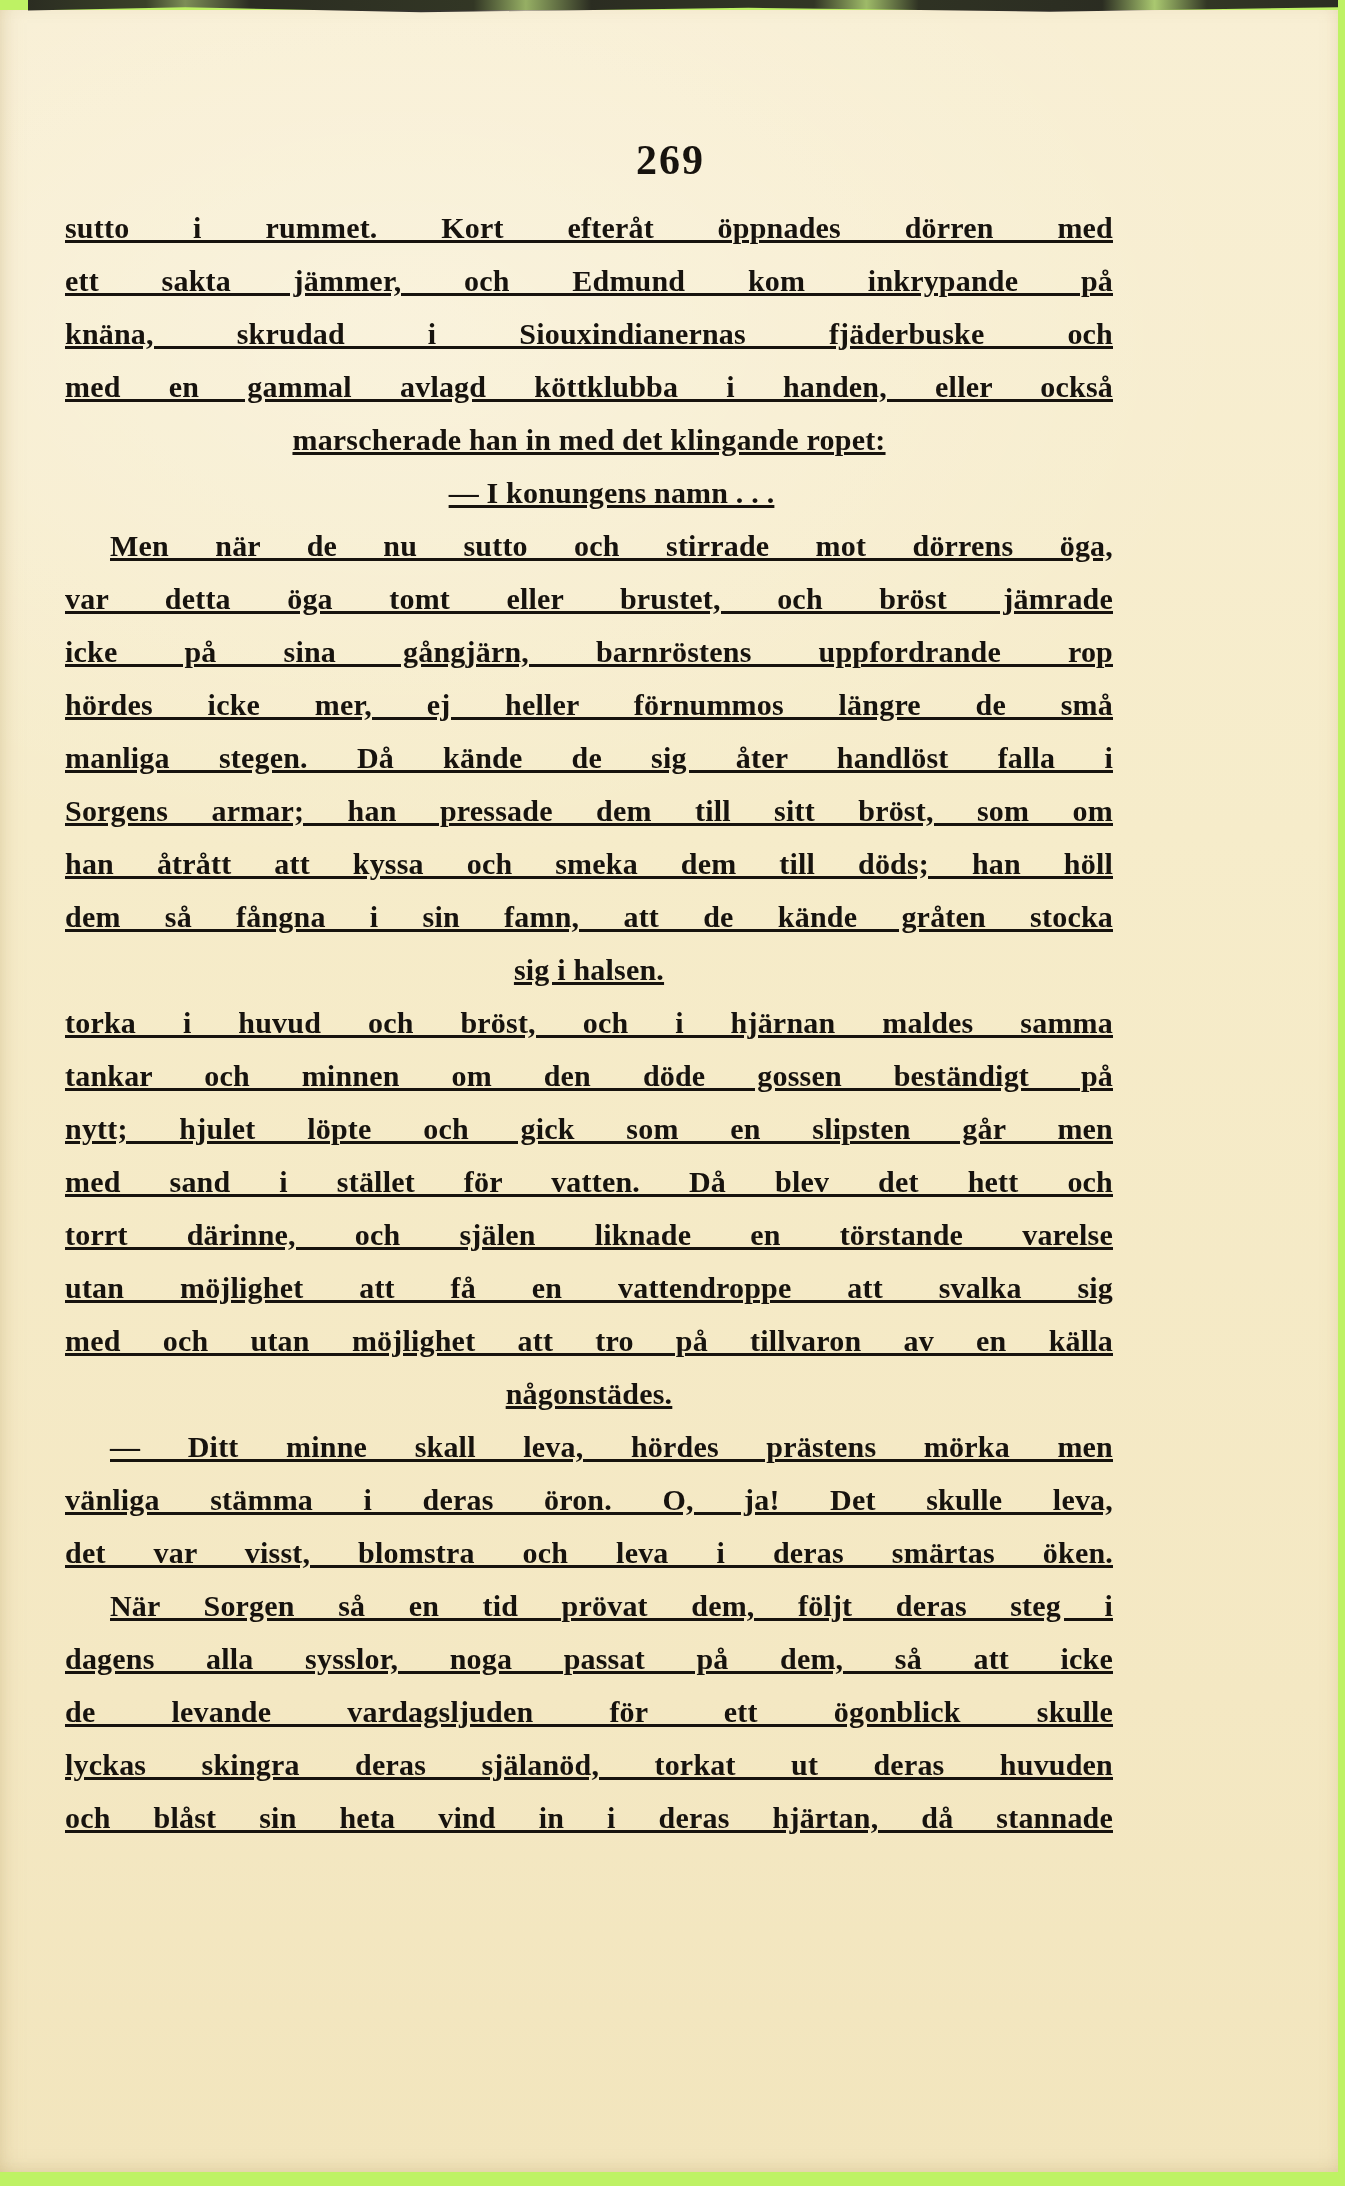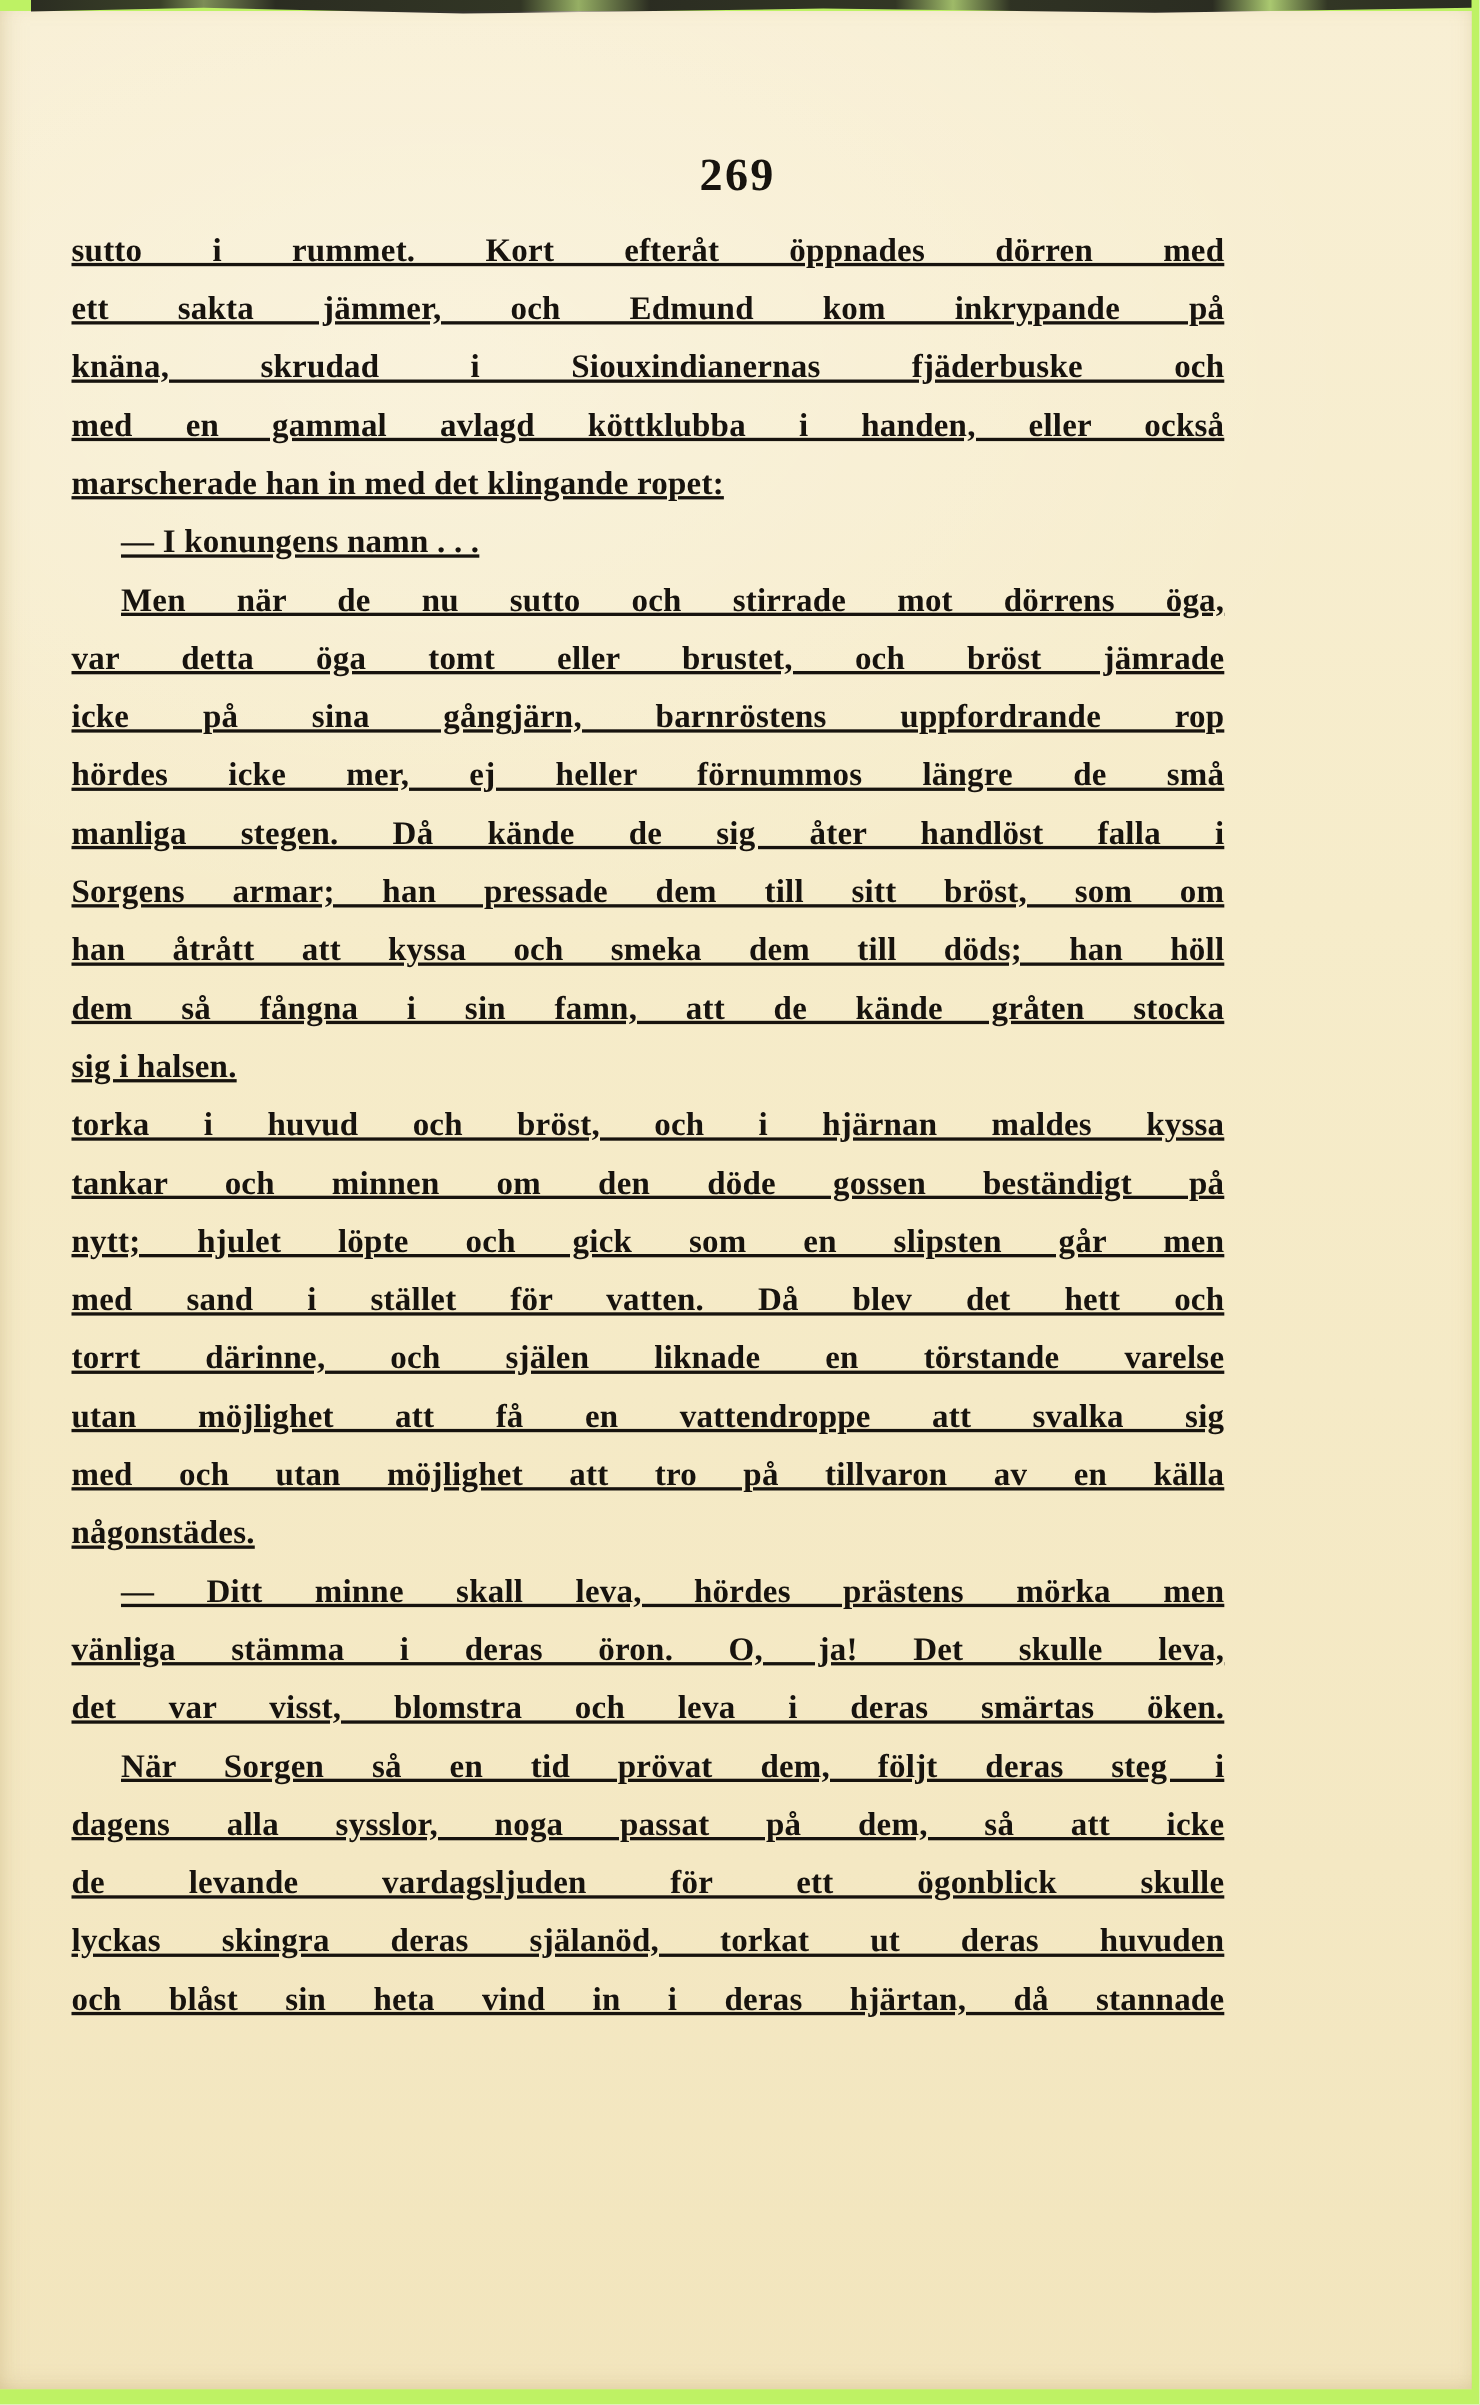--- a/index.html
+++ b/index.html
@@ -63,21 +63,21 @@
     color: #17130e;
     font-size: 30px;
     font-weight: 700;
     letter-spacing: 0.2px;
     text-decoration: underline;
   }
   .ln {
     height: 53px;
     line-height: 53px;
     white-space: normal;
-    text-align: left;
+    text-align: center;
   }
   .ln.j {
     text-align: justify;
     text-align-last: justify;
   }
   .ln.ind {
     padding-left: 45px;
   }
 </style>
 </head>
@@ -98,21 +98,21 @@
     <div class="ln ind">— I konungens namn . . .</div>
     <div class="ln j ind">Men när de nu sutto och stirrade mot dörrens öga,</div>
     <div class="ln j">var detta öga tomt eller brustet, och bröst jämrade</div>
     <div class="ln j">icke på sina gångjärn, barnröstens uppfordrande rop</div>
     <div class="ln j">hördes icke mer, ej heller förnummos längre de små</div>
     <div class="ln j">manliga stegen. Då kände de sig åter handlöst falla i</div>
     <div class="ln j">Sorgens armar; han pressade dem till sitt bröst, som om</div>
     <div class="ln j">han åtrått att kyssa och smeka dem till döds; han höll</div>
     <div class="ln j">dem så fångna i sin famn, att de kände gråten stocka</div>
     <div class="ln">sig i halsen.</div>
-    <div class="ln j">torka i huvud och bröst, och i hjärnan maldes kyssa</div>
+    <div class="ln j">torka i huvud och bröst, och i hjärnan maldes samma</div>
     <div class="ln j">tankar och minnen om den döde gossen beständigt på</div>
     <div class="ln j">nytt; hjulet löpte och gick som en slipsten går men</div>
     <div class="ln j">med sand i stället för vatten. Då blev det hett och</div>
     <div class="ln j">torrt därinne, och själen liknade en törstande varelse</div>
     <div class="ln j">utan möjlighet att få en vattendroppe att svalka sig</div>
     <div class="ln j">med och utan möjlighet att tro på tillvaron av en källa</div>
     <div class="ln">någonstädes.</div>
     <div class="ln j ind">— Ditt minne skall leva, hördes prästens mörka men</div>
     <div class="ln j">vänliga stämma i deras öron. O, ja! Det skulle leva,</div>
     <div class="ln j">det var visst, blomstra och leva i deras smärtas öken.</div>

